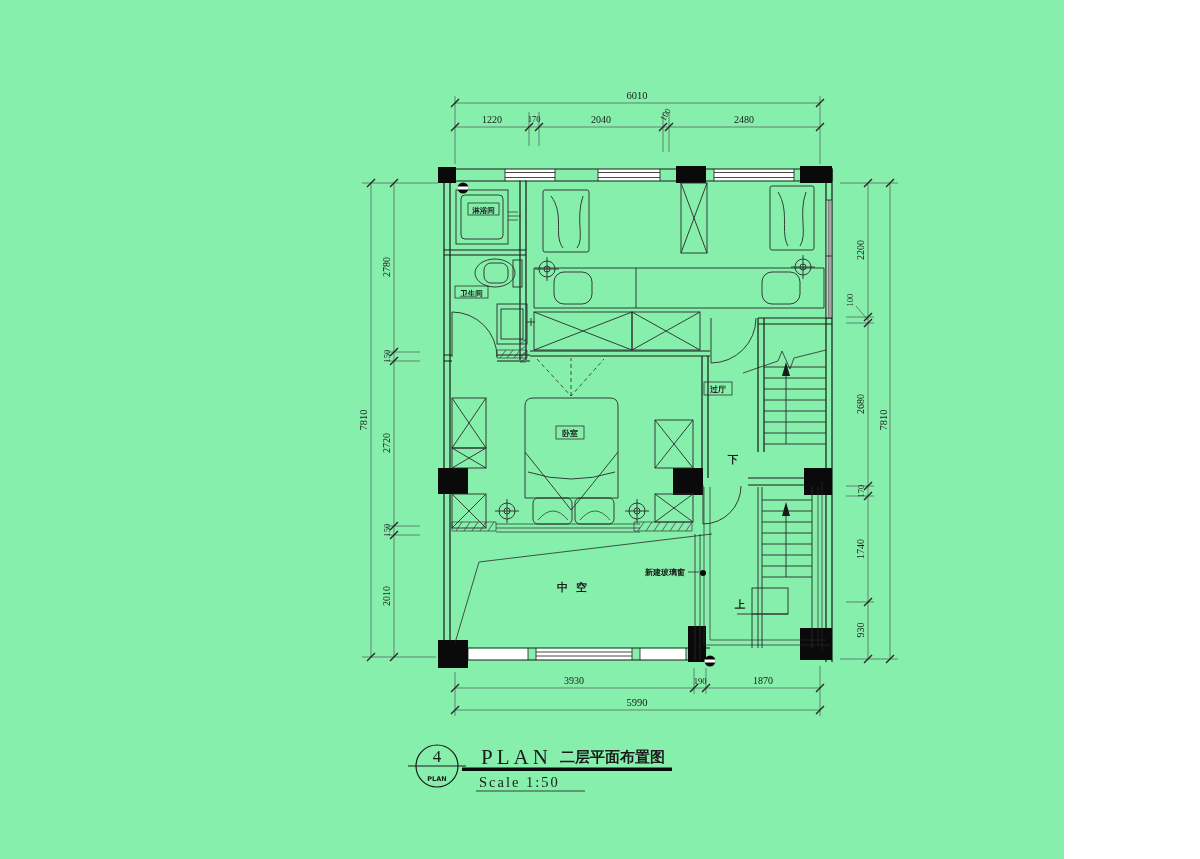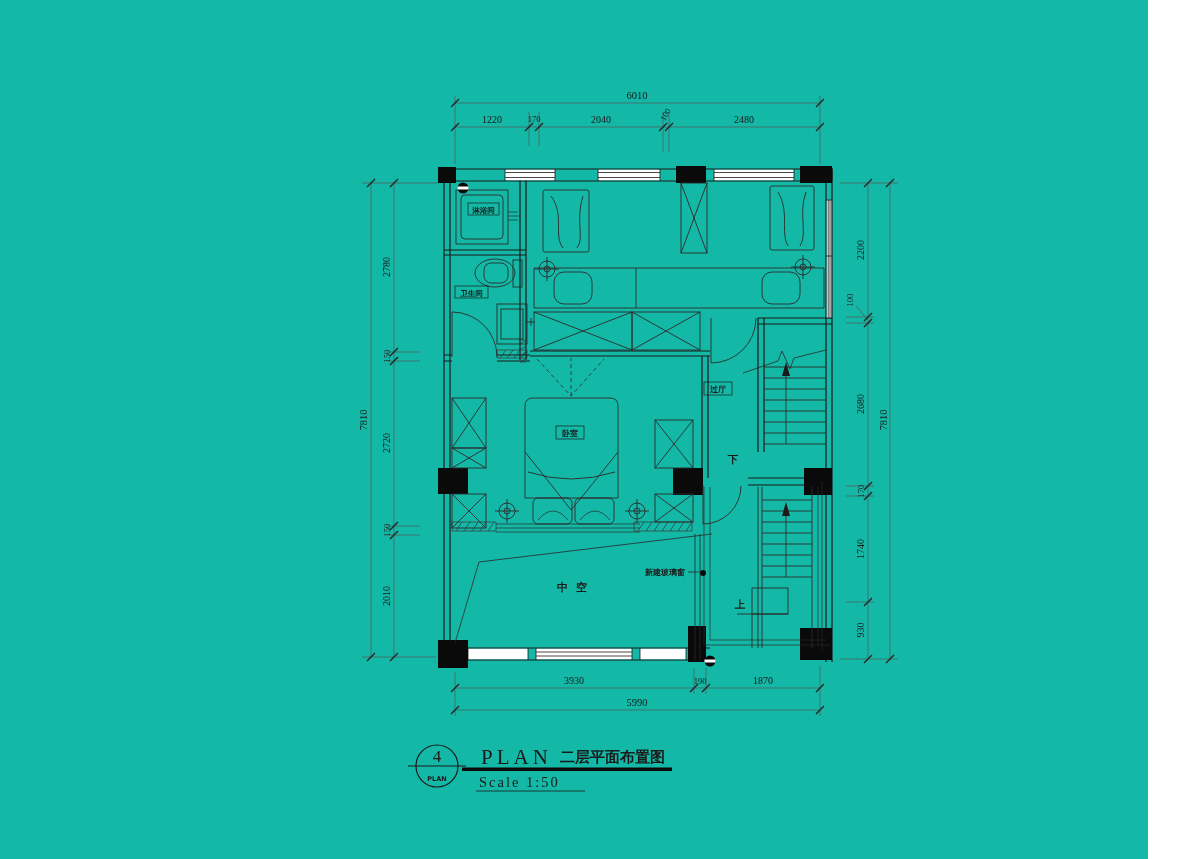--- a/index.html
+++ b/index.html
@@ -1,16 +1,16 @@
 <!DOCTYPE html>
 <html><head>
 <meta charset="utf-8">
 <style>
   html,body{margin:0;padding:0;background:#ffffff;}
-  .canvas{position:relative;width:1148px;height:859px;background:#14b8a6;overflow:hidden;text-align:right;}
+  .canvas{position:relative;width:1064px;height:859px;background:#86efac;overflow:hidden;text-align:right;}
   svg{display:block;}
   text{fill:#1a1a1a;}
   .dimtxt{font-family:"Liberation Serif","DejaVu Serif",serif;}
   .cntxt{font-family:"DejaVu Sans","Liberation Sans",sans-serif;font-weight:600;}
   .titleserif{font-family:"Liberation Serif","DejaVu Serif",serif;}
 </style>
 </head>
 <body>
 
 <div class="canvas">

